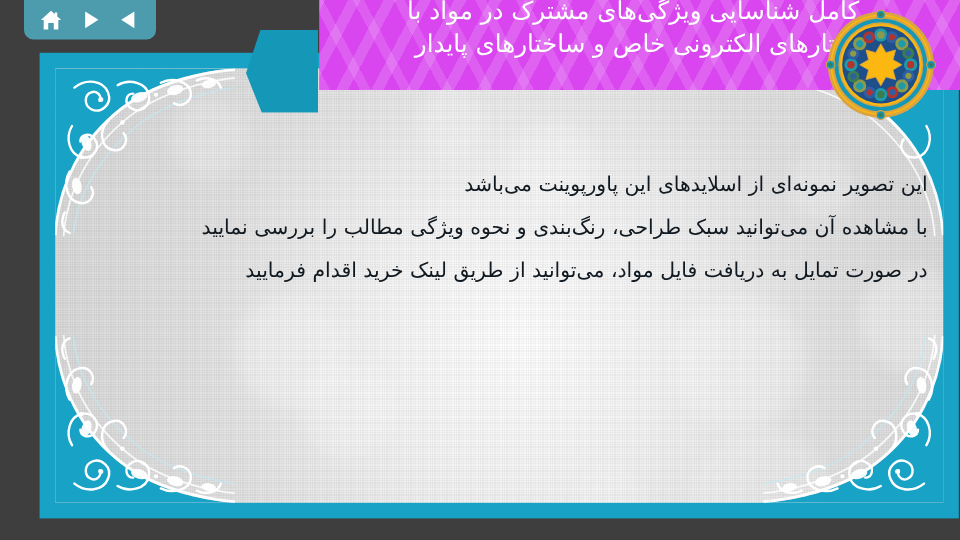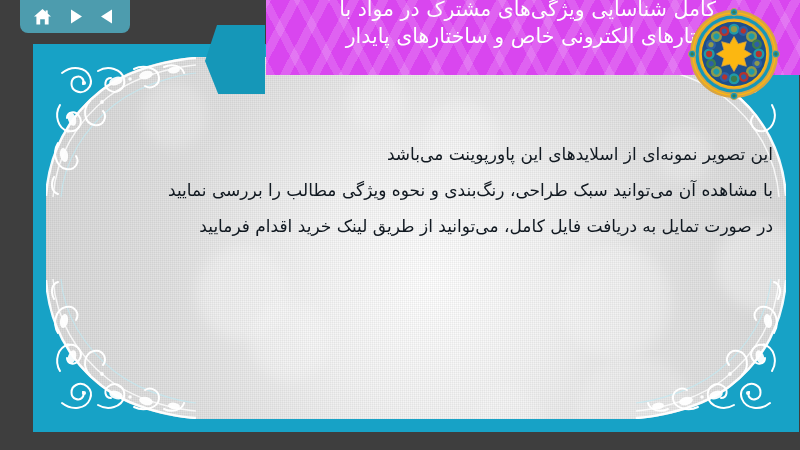--- a/index.html
+++ b/index.html
@@ -234,21 +234,21 @@
           <path d="M16,16 C26,8 40,10 44,20 C48,30 38,38 30,34"></path>
           <path d="M52,14 C62,8 76,12 78,22 C80,32 70,38 63,33"></path>
           <path d="M14,48 C8,58 12,72 22,74 C32,76 38,66 33,59"></path>
         </g>
       </svg>
     </div>
 
     <div class="body-text">
       <span class="ln">این تصویر نمونه‌ای از اسلایدهای این پاورپوینت می‌باشد</span>
       <span class="ln">با مشاهده آن می‌توانید سبک طراحی، رنگ‌بندی و نحوه ویژگی مطالب را بررسی نمایید</span>
-      <span class="ln">در صورت تمایل به دریافت فایل کامل، می‌توانید از طریق لینک خرید اقدام فرمایید</span>
+      <span class="ln">در صورت تمایل به دریافت فایل مواد، می‌توانید از طریق لینک خرید اقدام فرمایید</span>
     </div>
   </div>
 
   <div class="pennant2"></div>
 
   <div class="title-band">
     <div class="chevrons"></div>
     <div class="title-text">کامل شناسایی ویژگی‌های مشترک در مواد با رفتارهای الکترونی خاص و ساختارهای پایدار</div>
   </div>
 

